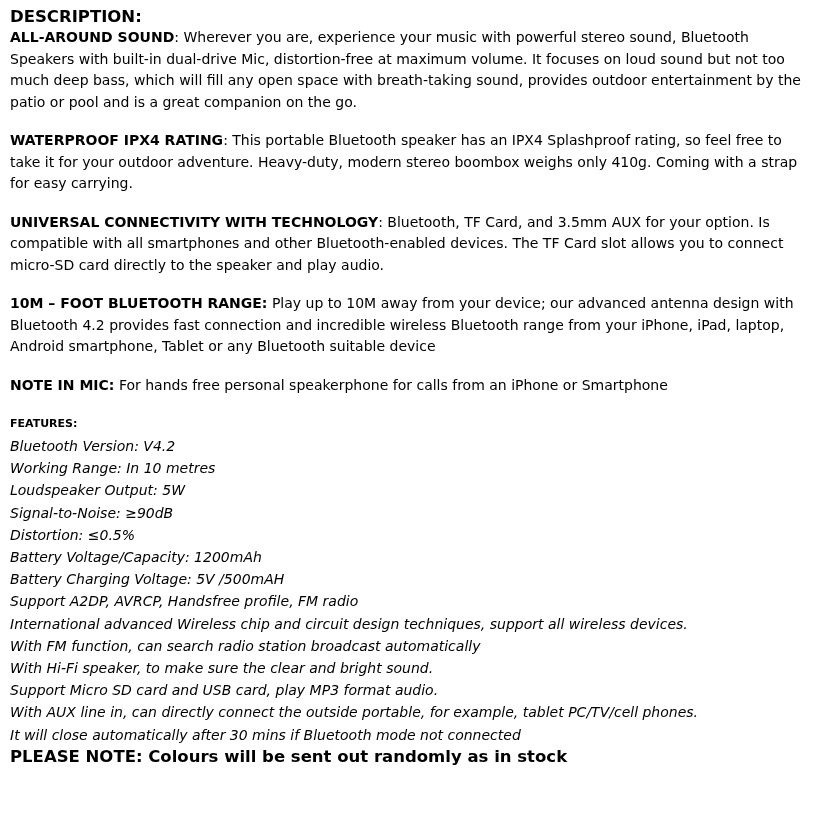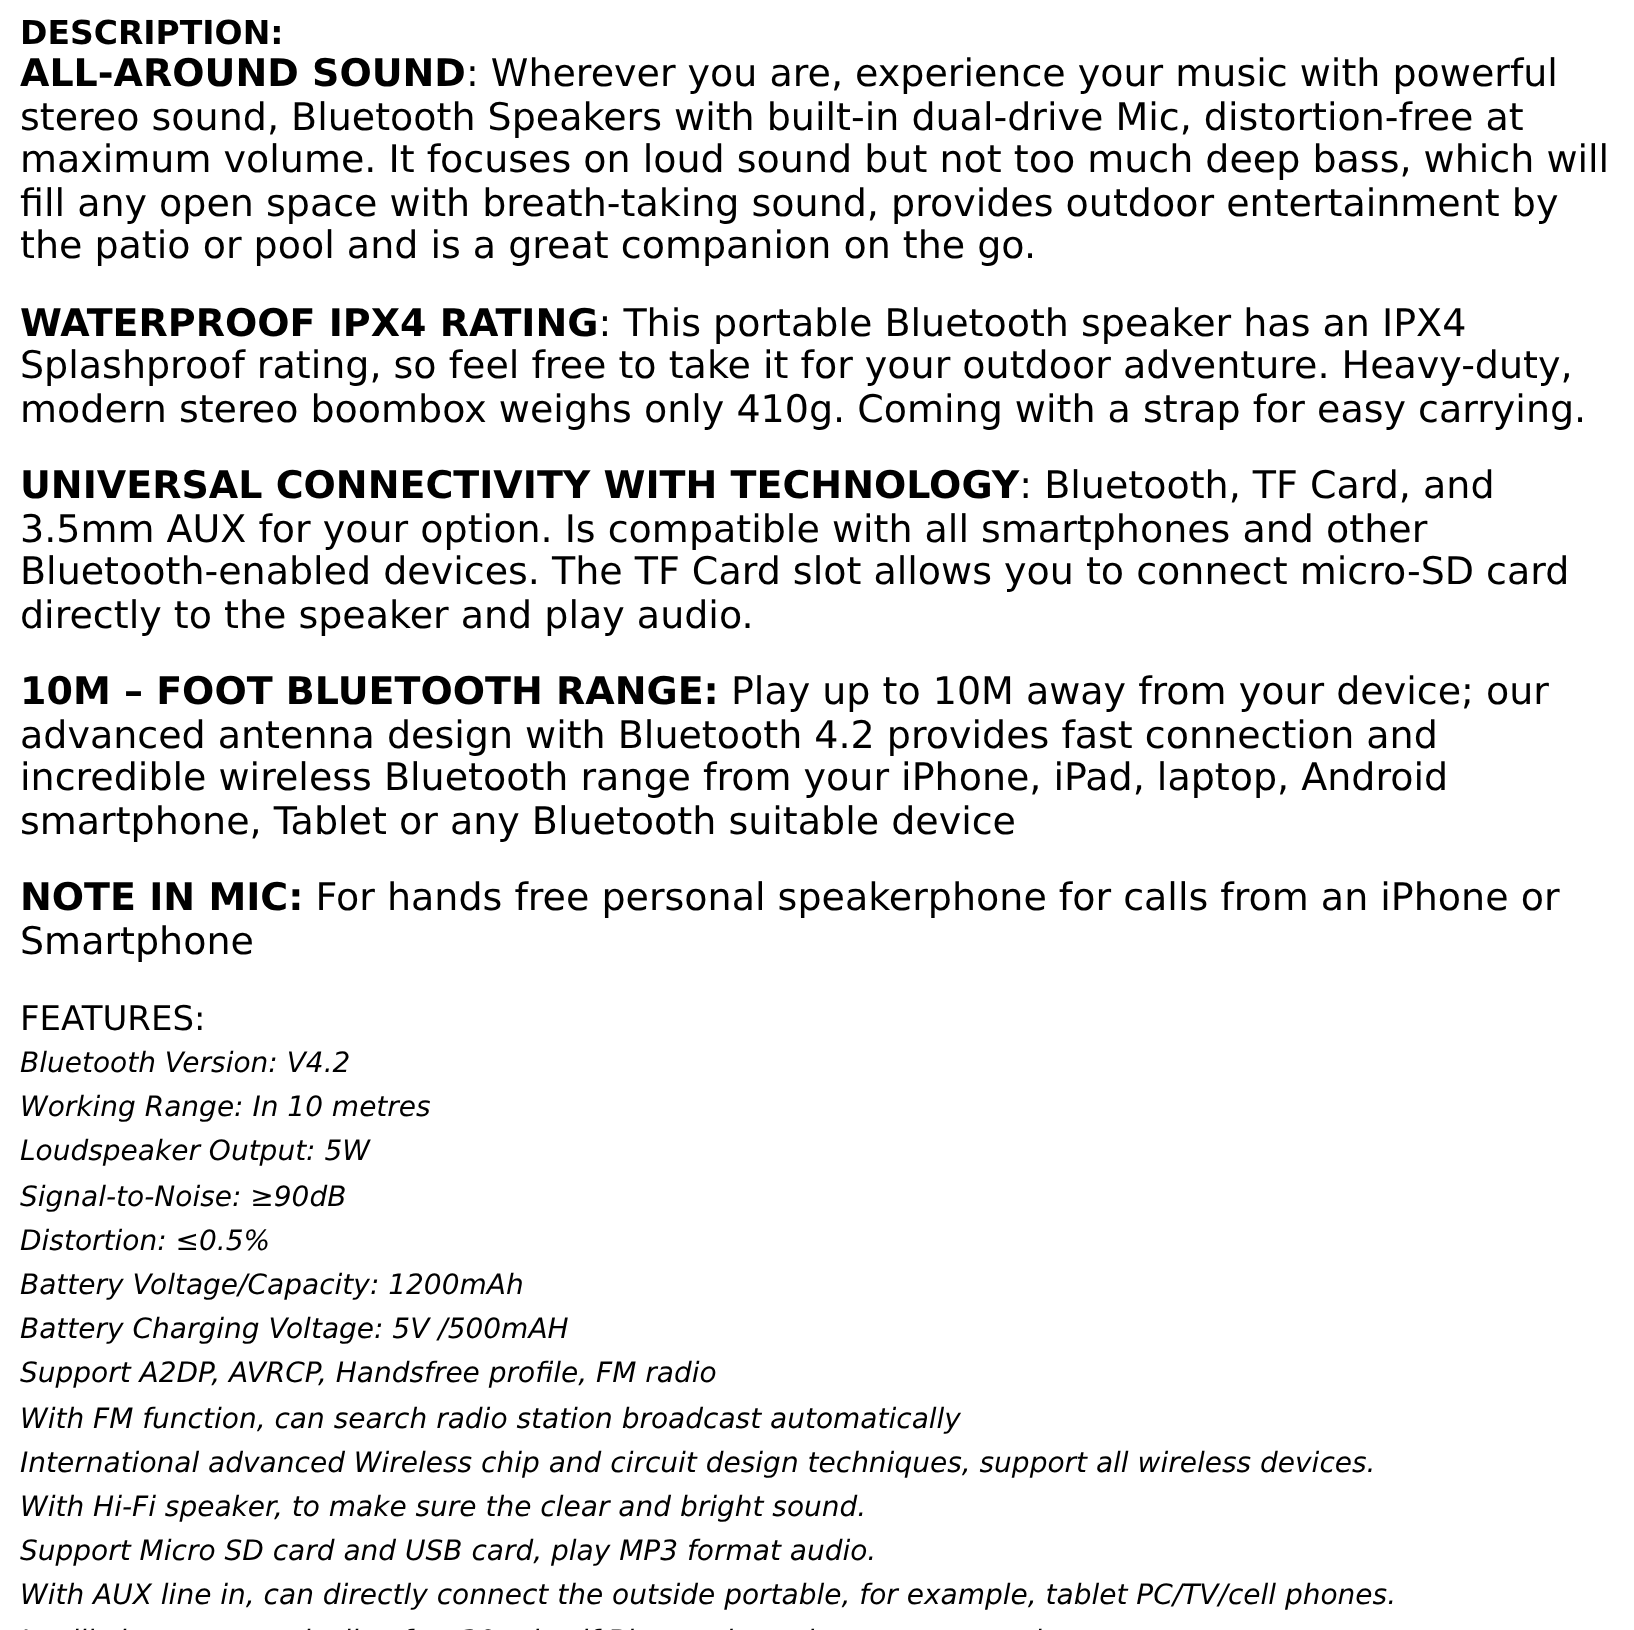--- a/index.html
+++ b/index.html
@@ -20,34 +20,34 @@
     height: 815px;
     padding: 6px 3px 0 10px;
   }
   .heading {
     font-size: 16.5px;
     font-weight: bold;
     line-height: 21px;
     margin: 0;
   }
   .para {
-    font-size: 19px;
+    font-size: 14px;
     line-height: 21.5px;
     margin: 0 0 0 0;
     text-align: left;
   }
   .para b {
     font-weight: bold;
   }
   .block {
     margin-bottom: 17px;
   }
   .features-head {
-    font-size: 17px;
-    font-weight: normal;
+    font-size: 11px;
+    font-weight: bold;
     line-height: 22px;
     margin: 0;
   }
   .spec {
     font-size: 14px;
     line-height: 22.2px;
     margin: 0;
     white-space: nowrap;
     font-style: italic;
   }
@@ -92,22 +92,22 @@
 
   <div>
     <div class="spec">Bluetooth Version: V4.2</div>
     <div class="spec">Working Range: In 10 metres</div>
     <div class="spec">Loudspeaker Output: 5W</div>
     <div class="spec">Signal-to-Noise: ≥90dB</div>
     <div class="spec">Distortion: ≤0.5%</div>
     <div class="spec">Battery Voltage/Capacity: 1200mAh</div>
     <div class="spec">Battery Charging Voltage: 5V /500mAH</div>
     <div class="spec">Support A2DP, AVRCP, Handsfree profile, FM radio</div>
+    <div class="spec">International advanced Wireless chip and circuit design techniques, support all wireless devices.</div>
     <div class="spec">With FM function, can search radio station broadcast automatically</div>
-    <div class="spec">International advanced Wireless chip and circuit design techniques, support all wireless devices.</div>
     <div class="spec">With Hi-Fi speaker, to make sure the clear and bright sound.</div>
     <div class="spec">Support Micro SD card and USB card, play MP3 format audio.</div>
     <div class="spec">With AUX line in, can directly connect the outside portable, for example, tablet PC/TV/cell phones.</div>
     <div class="spec">It will close automatically after 30 mins if Bluetooth mode not connected</div>
   </div>
 
   <div class="note">PLEASE NOTE: Colours will be sent out randomly as in stock</div>
 
 </div>
 

